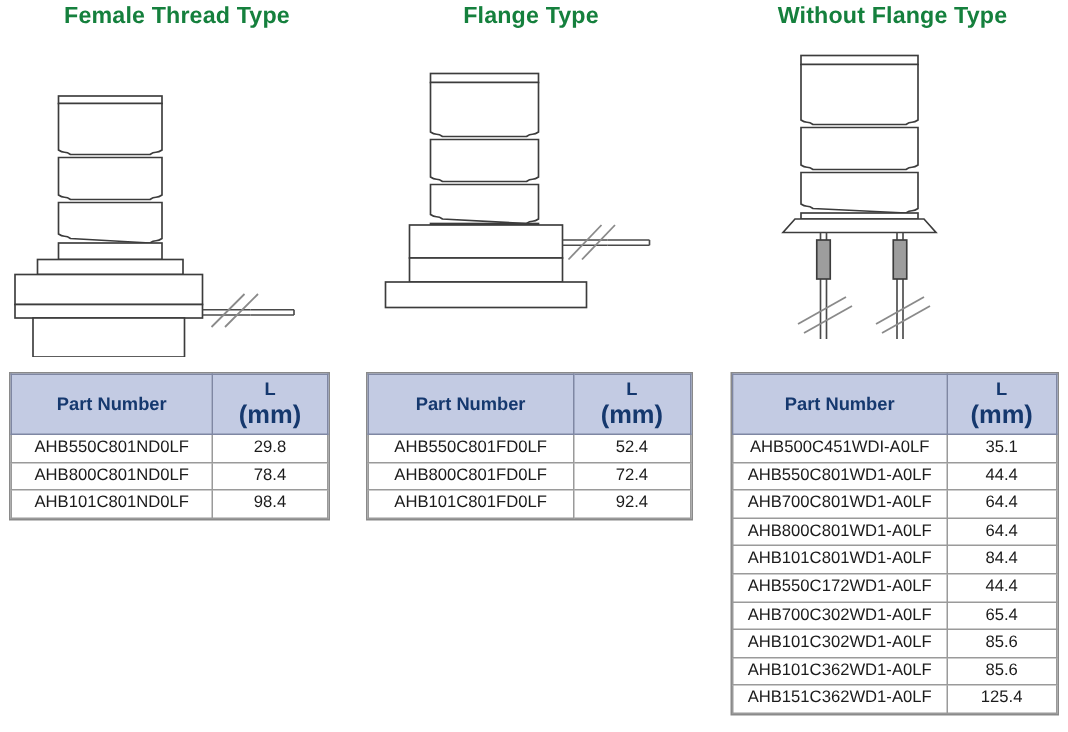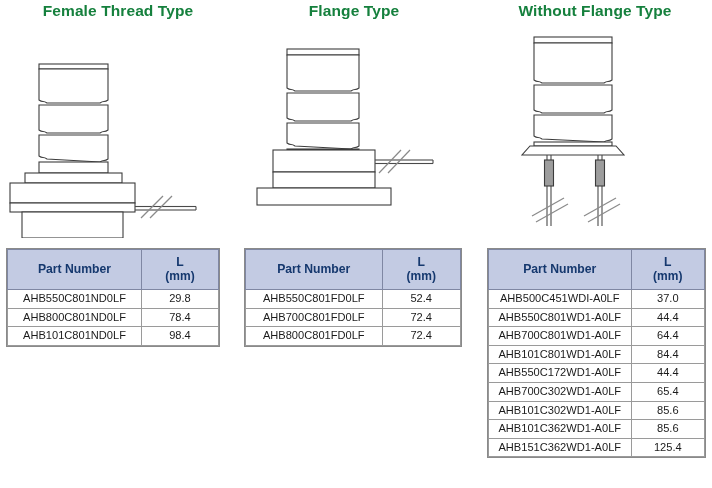--- a/index.html
+++ b/index.html
@@ -64,21 +64,21 @@
     background: #c3cbe3;
     color: #15386e;
     font-weight: 700;
     font-size: 12.2px;
     height: 40px;
     line-height: 1.12;
     border-color: #7f87a3;
   }
   table.spec thead th .hdr-sub {
     display: block;
-    font-size: 12px;
+    font-size: 17px;
   }
   table.spec tbody td {
     height: 17.6px;
     line-height: 17.6px;
     font-size: 11.1px;
     white-space: nowrap;
   }
   .col-pn { width: 63.5%; }
   .col-l  { width: 36.5%; }
   #table-3 .col-pn { width: 66%; }
@@ -251,26 +251,26 @@
             <span class="hdr-sub">(mm)</span>
           </th>
         </tr>
       </thead>
       <tbody>
         <tr>
           <td>AHB550C801FD0LF</td>
           <td>52.4</td>
         </tr>
         <tr>
-          <td>AHB700C801FD0LF</td>
-          <td>72.4</td>
-        </tr>
-        <tr>
           <td>AHB800C801FD0LF</td>
           <td>72.4</td>
+        </tr>
+        <tr>
+          <td>AHB101C801FD0LF</td>
+          <td>92.4</td>
         </tr>
       </tbody>
     </table>
   </div>
 
   <div id="table-3" class="spec-table-wrap">
     <table class="spec">
       <colgroup>
           <col class="col-pn">
           <col class="col-l">
@@ -280,31 +280,35 @@
           <th>Part Number</th>
           <th>
             <span>L</span>
             <span class="hdr-sub">(mm)</span>
           </th>
         </tr>
       </thead>
       <tbody>
         <tr>
           <td>AHB500C451WDI-A0LF</td>
-          <td>37.0</td>
+          <td>35.1</td>
         </tr>
         <tr>
           <td>AHB550C801WD1-A0LF</td>
           <td>44.4</td>
         </tr>
         <tr>
           <td>AHB700C801WD1-A0LF</td>
           <td>64.4</td>
         </tr>
         <tr>
+          <td>AHB800C801WD1-A0LF</td>
+          <td>64.4</td>
+        </tr>
+        <tr>
           <td>AHB101C801WD1-A0LF</td>
           <td>84.4</td>
         </tr>
         <tr>
           <td>AHB550C172WD1-A0LF</td>
           <td>44.4</td>
         </tr>
         <tr>
           <td>AHB700C302WD1-A0LF</td>
           <td>65.4</td>

